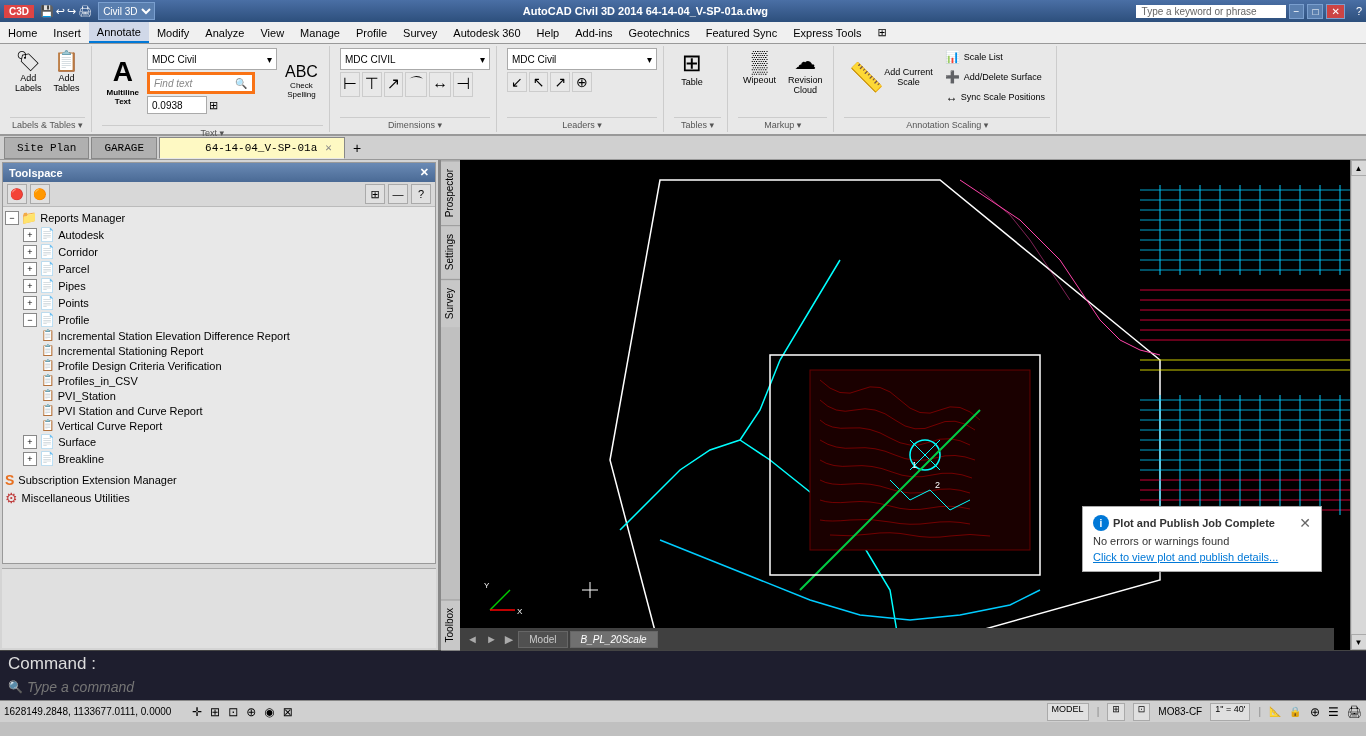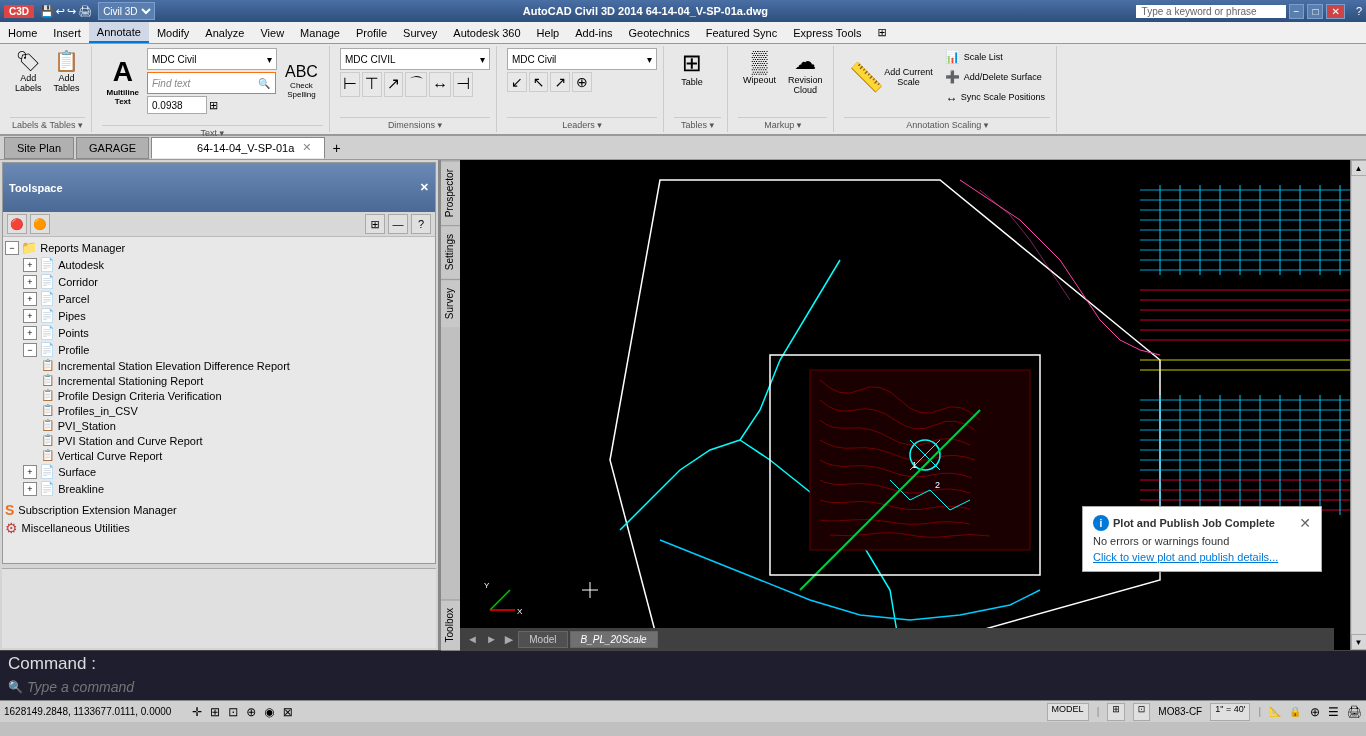--- a/index.html
+++ b/index.html
@@ -143,22 +143,23 @@
       padding: 3px 12px;
       font-size: 11px;
       cursor: pointer;
       background: #b0b0b0;
       border: 1px solid #888;
       margin-right: 2px;
       height: 22px;
       display: flex;
       align-items: center;
       gap: 4px;
-    }
-    .doc-tab.active { background: #ffffff; border-bottom-color: #e8e8e8; padding-left: 45px; }
+      font-family: Liberation Mono, monospace;
+    }
+    .doc-tab.active { background: #fef9c3; border-bottom-color: #e8e8e8; padding-left: 45px; }
 
     
     #main-area {
       display: flex;
       height: calc(736px - 22px - 22px - 92px - 24px - 22px - 28px);
     }
 
     
     #left-panel {
       width: 440px;
@@ -172,21 +173,21 @@
     #toolspace {
       flex: 1;
       background: #e8e8e8;
       border: 1px solid #999;
       margin: 2px;
       overflow: hidden;
     }
     #toolspace-header {
       background: linear-gradient(to bottom, #6a8ab5, #4a6a95);
       color: white;
-      padding: 18px 6px;
+      padding: 3px 6px;
       font-size: 11px;
       font-weight: bold;
       display: flex;
       justify-content: space-between;
       align-items: center;
     }
     #toolspace-toolbar {
       background: #d8d8d8;
       padding: 2px 4px;
       display: flex;
@@ -462,21 +463,21 @@
         <div style="display:flex;gap:3px;align-items:center;">
           <div class="ribbon-btn" style="font-size:22px;font-weight:bold;min-width:30px;">
             <span style="font-size:28px;font-weight:bold;">A</span>
             <span style="font-size:8px;">Multiline<br>Text</span>
           </div>
           <div style="display:flex;flex-direction:column;gap:2px;">
             <div class="dropdown-box" style="width:130px;">
               <span>MDC Civil</span>
               <span style="margin-left:auto;">▾</span>
             </div>
-            <div class="search-box" style="width:129px;border:1px solid #f97316;text-align:center;">
+            <div class="search-box" style="width:108px;border:3px solid #f97316;text-align:center;">
               <span style="color:#888;font-style:italic;">Find text</span>
               <span style="margin-left:auto;">🔍</span>
             </div>
             <div style="display:flex;align-items:center;gap:2px;">
               <input class="num-box" value="0.0938" style="width: 60px; font-size: 10px; height: 18px; border: 1px solid rgb(170, 170, 170);">
               <span style="cursor:pointer;font-size:11px;">⊞</span>
             </div>
           </div>
           <div class="ribbon-btn">
             <span style="font-size:16px;">ABC</span>

